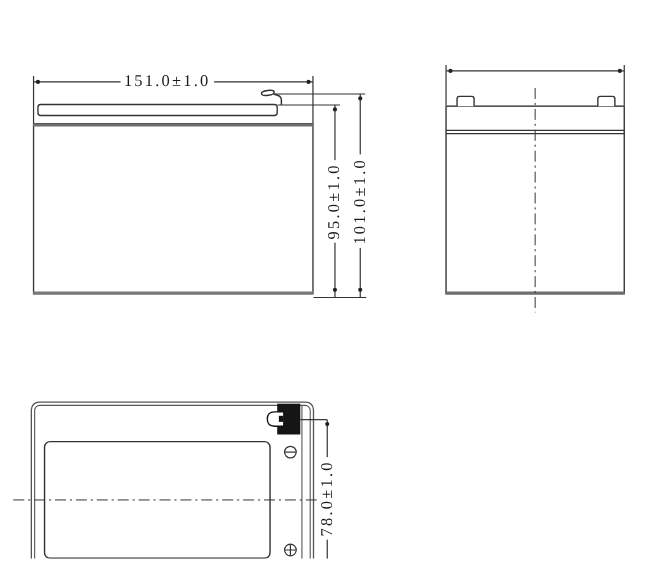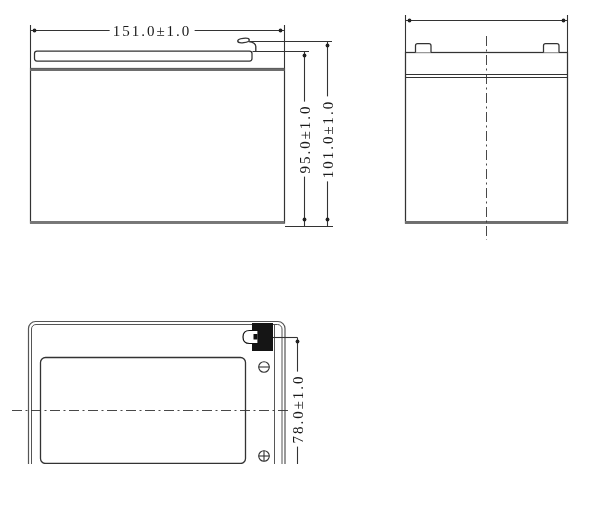--- a/index.html
+++ b/index.html
@@ -7,20 +7,21 @@
     padding: 0;
     background: #ffffff;
   }
   .canvas {
     position: relative;
     width: 600px;
     height: 464px;
     background: #ffffff;
     overflow: hidden;
     font-family: "Liberation Serif", "DejaVu Serif", serif;
+    margin-top: 44px;
   }
   .linework {
     position: absolute;
     left: 0;
     top: 0;
   }
   .dim-label {
     position: absolute;
     transform: translate(-50%, -50%);
     background: #ffffff;

